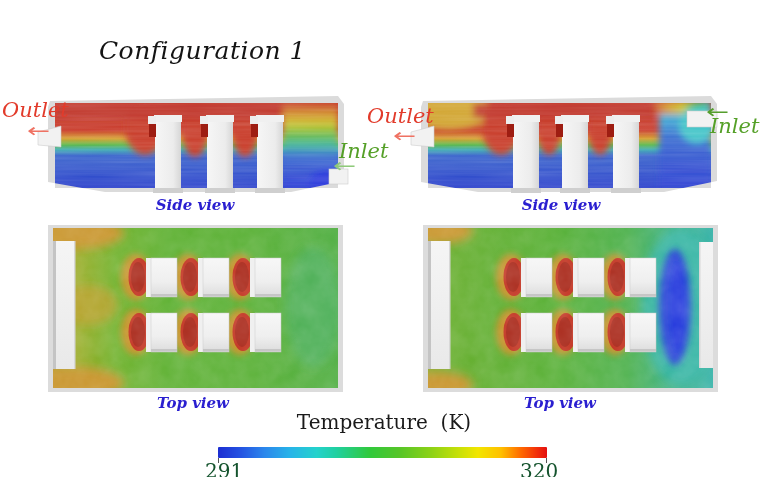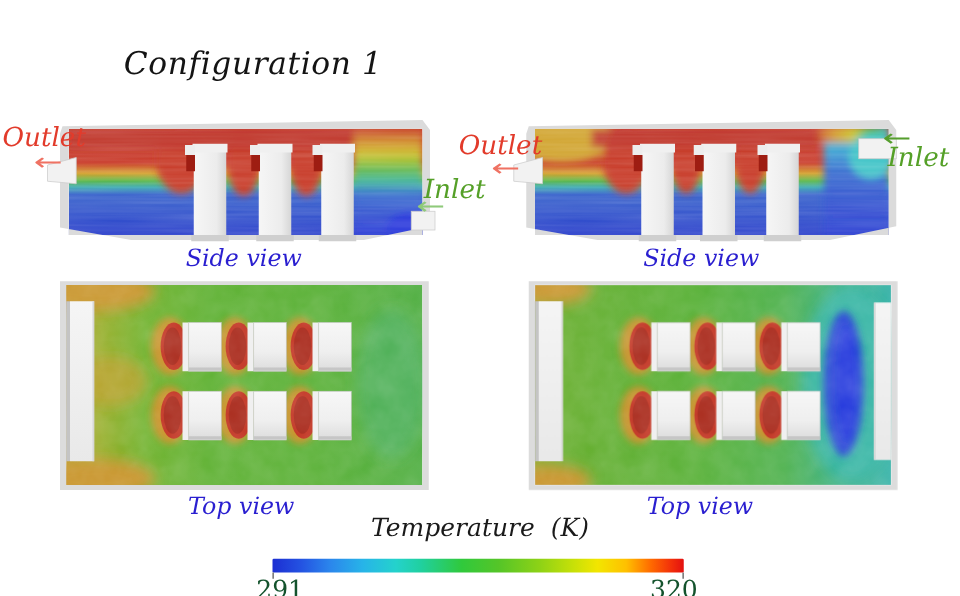--- a/index.html
+++ b/index.html
@@ -10,21 +10,21 @@
              text-align:center;letter-spacing:.5px;}
   .io-label{font-style:italic;font-size:21px;line-height:1;}
   .outlet{color:var(--outlet-label,#e23b2b);}
   .inlet{color:var(--inlet-label,#55a028);}
   .io-arrow{font-style:normal;font-size:19px;line-height:1;display:inline-block;
             transform:scaleX(1.45);transform-origin:left center;
             font-family:"DejaVu Sans","Liberation Sans",sans-serif;}
   .arr-outlet{color:#ef7263;}
   .arr-inlet-light{color:#8fca7a;}
   .arr-inlet-dark{color:#559e2d;}
-  .view-caption{font-style:italic;font-weight:400;font-size:19px;
+  .view-caption{font-style:italic;font-weight:700;font-size:15px;
                 color:var(--view-caption,#2a1fd0);text-align:center;}
   .cbar-title{font-size:20px;color:#1a1a1a;text-align:center;white-space:pre;}
   .cbar{height:11px;border-radius:1px;
     background:linear-gradient(to right,
       #1c2ed2 0%,#2453e2 7%,#2b86ec 14%,#27b4e8 22%,#24d2cc 30%,#20d0a0 36%,
       #30c93c 46%,#55c528 55%,#8ed216 65%,#c6e008 73%,#f2e600 79%,#ffc000 86%,
       #ff6a00 92%,#f22f0a 97%,#e31010 100%);}
   .cbar-tick{width:1px;height:5px;background:#555;}
   .cbar-num{font-size:20px;color:#14532d;line-height:1;}
   svg{display:block;overflow:visible;}
@@ -386,20 +386,20 @@
     </g>
     <g>
       <rect x="277" y="17" width="13" height="126" fill="url(#gBarV)"></rect>
       <rect x="276" y="17" width="1.5" height="126" fill="#d8d8d8"></rect>
     </g>
   </svg>
 
   <div class="abs view-caption" style="left:118px;top:394px;width:150px;">Top view</div>
   <div class="abs view-caption" style="left:485px;top:394px;width:150px;">Top view</div>
 
-  <div class="abs cbar-title" style="left:264px;top:410px;width:240px;font-style:italic;">Temperature  (K)</div>
+  <div class="abs cbar-title" style="left:264px;top:410px;width:240px;">Temperature  (K)</div>
   <div class="abs cbar" style="left:218px;top:447px;width:329px;"></div>
   <div class="abs cbar-tick" style="left:218px;top:458px;"></div>
   <div class="abs cbar-tick" style="left:546px;top:458px;"></div>
   <div class="abs cbar-num" style="left:205px;top:461px;">291</div>
   <div class="abs cbar-num" style="left:520px;top:461px;">320</div>
 
 </div>
 
 </body></html>

